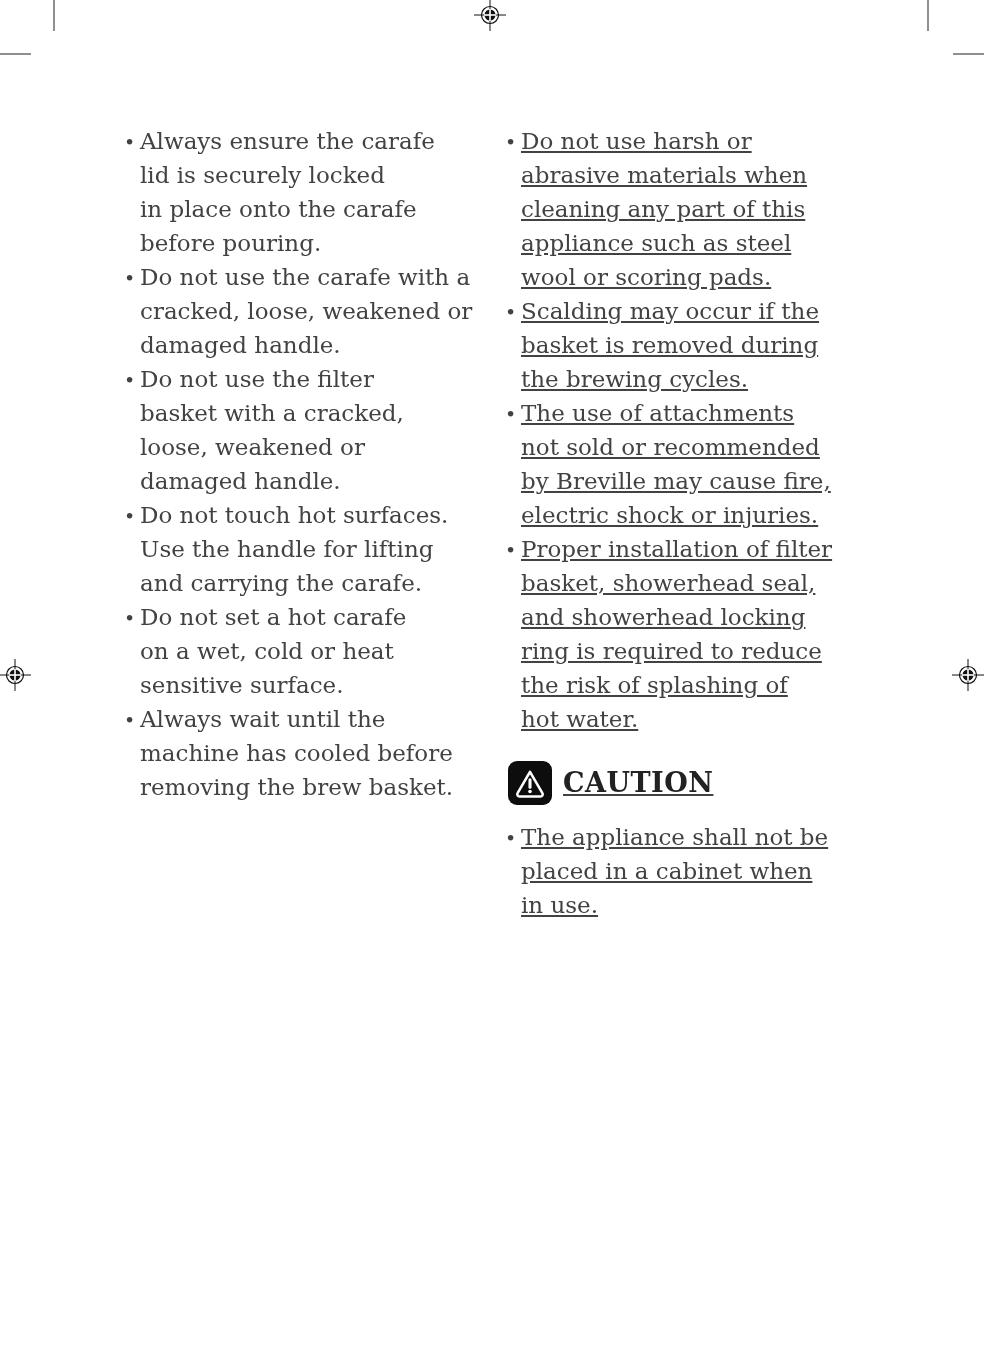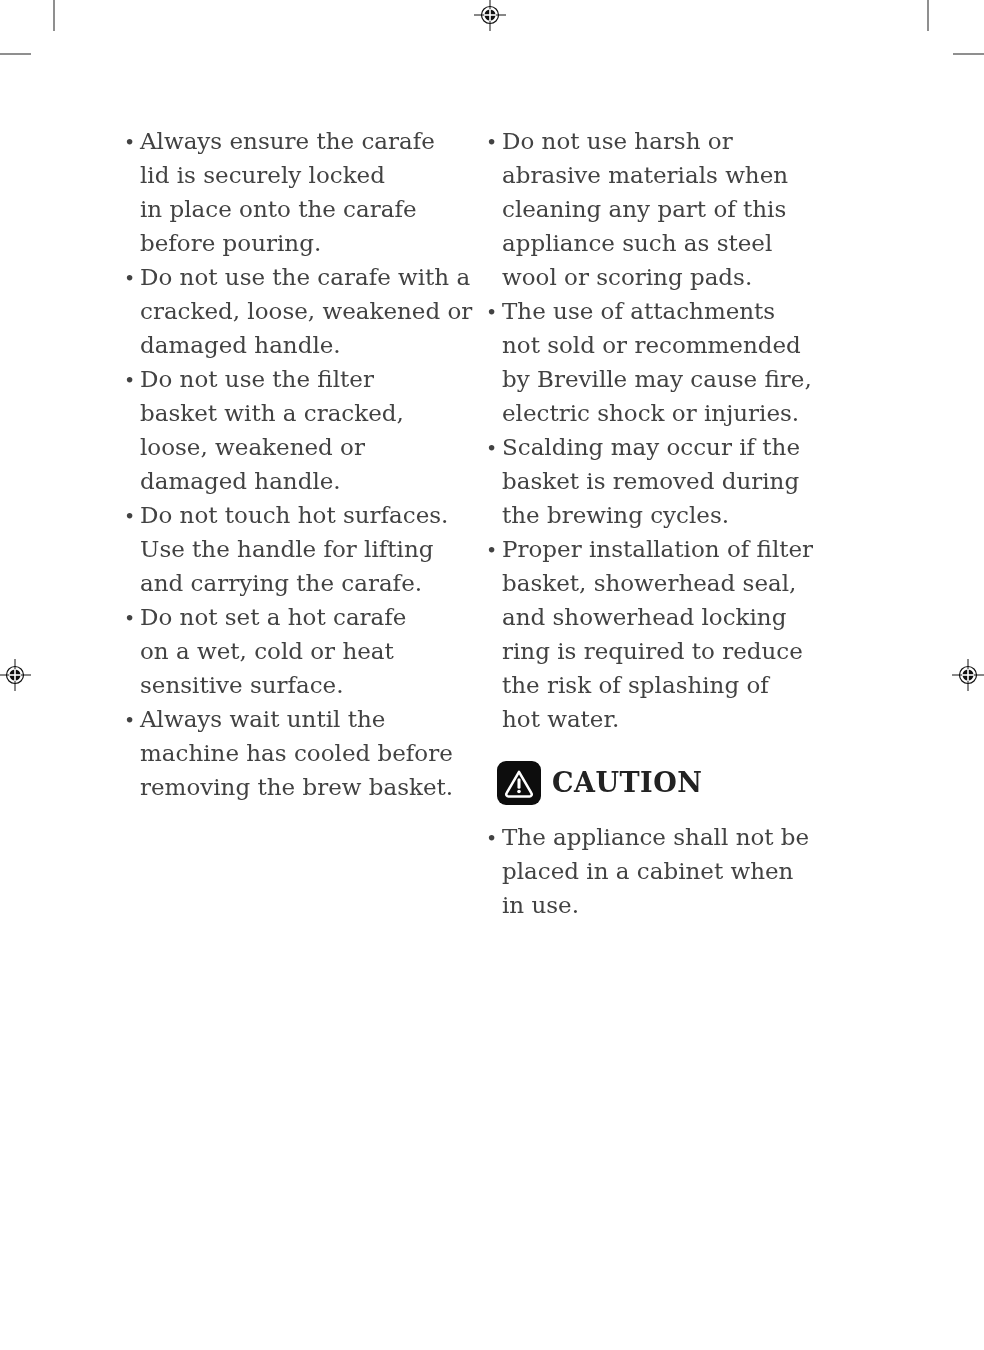--- a/index.html
+++ b/index.html
@@ -32,21 +32,21 @@
 
   
   .col {
     position: absolute;
     top: 124px;
     color: #424242;
     font-size: 23px;
     line-height: 34px;
   }
   .col-left  { left: 127px; width: 392px; }
-  .col-right { left: 489px; width: 400px; }
+  .col-right { left: 508px; width: 400px; text-decoration: underline; }
 
   ul.bullets { list-style: none; margin: 0; padding: 0; }
   ul.bullets li {
     position: relative;
     padding-left: 13px;
     white-space: pre-line;
   }
   ul.bullets li + li { }
   ul.bullets li::before {
     content: "\2022";
@@ -55,21 +55,21 @@
     top: 1px;
     font-size: 19px;
     color: #424242;
   }
 
   
   .caution {
     display: flex;
     align-items: center;
     gap: 11px;
-    margin: 25px 0 15px 8px;
+    margin: 25px 0 15px 0;
     font-size: 27px;
     font-weight: 600;
     letter-spacing: 0.5px;
     color: #222222;
   }
   .caution-icon {
     display: inline-flex;
     width: 44px;
     height: 44px;
     background: #0d0d0d;
@@ -191,28 +191,28 @@
 
   <section class="col col-right">
     <ul class="bullets">
 
         <li><span class="bullet-text">Do not use harsh or
 abrasive materials when
 cleaning any part of this
 appliance such as steel
 wool or scoring pads.</span></li>
 
+        <li><span class="bullet-text">Scalding may occur if the
+basket is removed during
+the brewing cycles.</span></li>
+
         <li><span class="bullet-text">The use of attachments
 not sold or recommended
 by Breville may cause fire,
 electric shock or injuries.</span></li>
-
-        <li><span class="bullet-text">Scalding may occur if the
-basket is removed during
-the brewing cycles.</span></li>
 
         <li><span class="bullet-text">Proper installation of filter
 basket, showerhead seal,
 and showerhead locking
 ring is required to reduce
 the risk of splashing of
 hot water.</span></li>
       </ul>
 
     <h2 class="caution">

